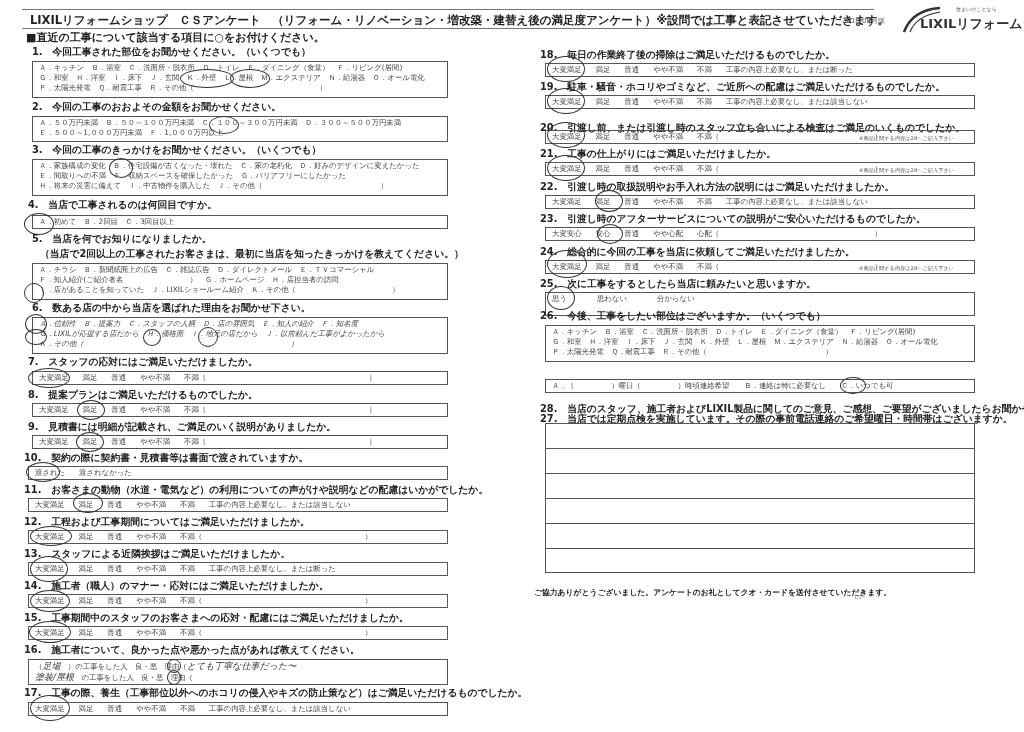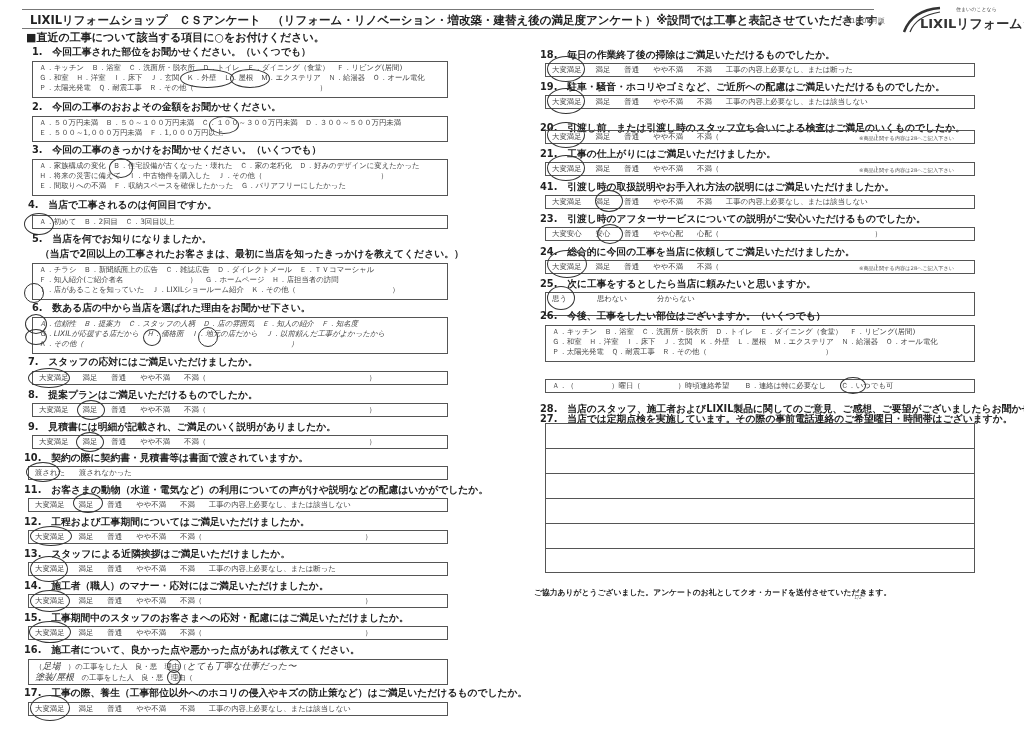--- a/index.html
+++ b/index.html
@@ -54,22 +54,22 @@
 <div class="q" style="left:32px;top:101px;">2.　今回の工事のおおよその金額をお聞かせください。</div>
 <div class="box" style="left:32px;top:116px;width:416px;height:26px;">
   <div class="row">Ａ．５０万円未満　Ｂ．５０～１００万円未満　Ｃ．１００～３００万円未満　Ｄ．３００～５００万円未満</div>
   <div class="row">Ｅ．５００～1,０００万円未満　Ｆ．1,０００万円以上</div>
 </div>
 <div class="circ" style="left:209px;top:116px;width:28px;height:16px;"></div>
 
 <div class="q" style="left:32px;top:144px;">3.　今回の工事のきっかけをお聞かせください。（いくつでも）</div>
 <div class="box" style="left:32px;top:159px;width:416px;height:37px;">
   <div class="row">Ａ．家族構成の変化　Ｂ．住宅設備が古くなった・壊れた　Ｃ．家の老朽化　Ｄ．好みのデザインに変えたかった</div>
+  <div class="row">Ｅ．間取りへの不満　Ｆ．収納スペースを確保したかった　Ｇ．バリアフリーにしたかった</div>
   <div class="row">Ｈ．将来の災害に備えて　Ｉ．中古物件を購入した　Ｊ．その他（　　　　　　　　　　　　　　　　）</div>
-  <div class="row">Ｅ．間取りへの不満　Ｆ．収納スペースを確保したかった　Ｇ．バリアフリーにしたかった</div>
 </div>
 <div class="circ" style="left:109px;top:158px;width:22px;height:18px;"></div>
 
 <div class="q" style="left:28px;top:199px;">4.　当店で工事されるのは何回目ですか。</div>
 <div class="box" style="left:32px;top:215px;width:416px;height:14px;">
   <div class="row">Ａ．初めて　Ｂ．2回目　Ｃ．3回目以上</div>
 </div>
 <div class="circ" style="left:24px;top:213px;width:28px;height:20px;"></div>
 
 <div class="q" style="left:32px;top:233px;">5.　当店を何でお知りになりましたか。</div>
@@ -179,21 +179,21 @@
 </div>
 <div class="circ" style="left:547px;top:122px;width:36px;height:24px;"></div>
 
 <div class="q" style="left:540px;top:148px;">21.　工事の仕上がりにはご満足いただけましたか。</div>
 <div class="box opts" style="left:545px;top:162px;width:430px;height:14px;">
   <span>大変満足</span><span>満足</span><span>普通</span><span>やや不満</span><span>不満（　　　　　　　　　　　　　　　　　　　　　）</span>
   <span class="note">※商品に関する内容は28へご記入下さい</span>
 </div>
 <div class="circ" style="left:547px;top:155px;width:36px;height:24px;"></div>
 
-<div class="q" style="left:540px;top:181px;">41.　引渡し時の取扱説明やお手入れ方法の説明にはご満足いただけましたか。</div>
+<div class="q" style="left:540px;top:181px;">22.　引渡し時の取扱説明やお手入れ方法の説明にはご満足いただけましたか。</div>
 <div class="box opts" style="left:545px;top:195px;width:430px;height:14px;">
   <span>大変満足</span><span>満足</span><span>普通</span><span>やや不満</span><span>不満</span><span>工事の内容上必要なし、または該当しない</span>
 </div>
 <div class="circ" style="left:595px;top:190px;width:26px;height:20px;"></div>
 
 <div class="q" style="left:540px;top:213px;">23.　引渡し時のアフターサービスについての説明がご安心いただけるものでしたか。</div>
 <div class="box opts" style="left:545px;top:227px;width:430px;height:14px;">
   <span>大変安心</span><span>安心</span><span>普通</span><span>やや心配</span><span>心配（　　　　　　　　　　　　　　　　　　　　　）</span>
 </div>
 <div class="circ" style="left:597px;top:224px;width:24px;height:18px;"></div>

